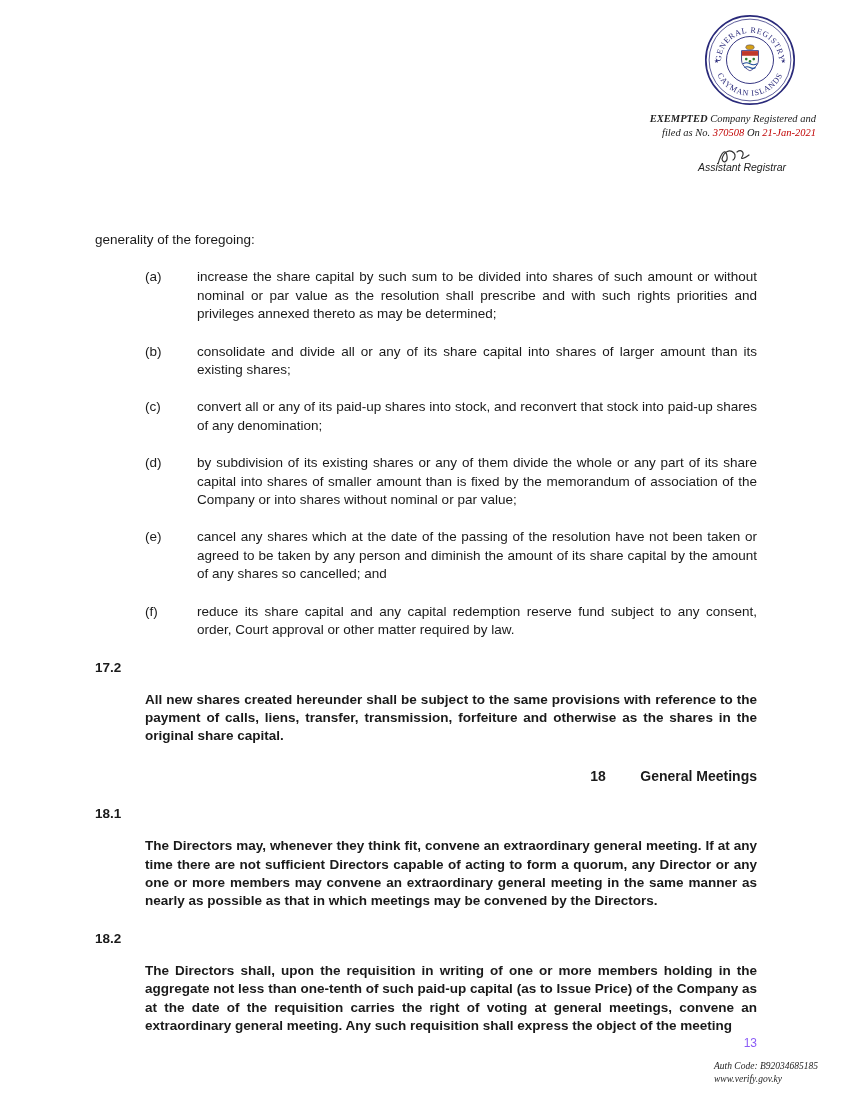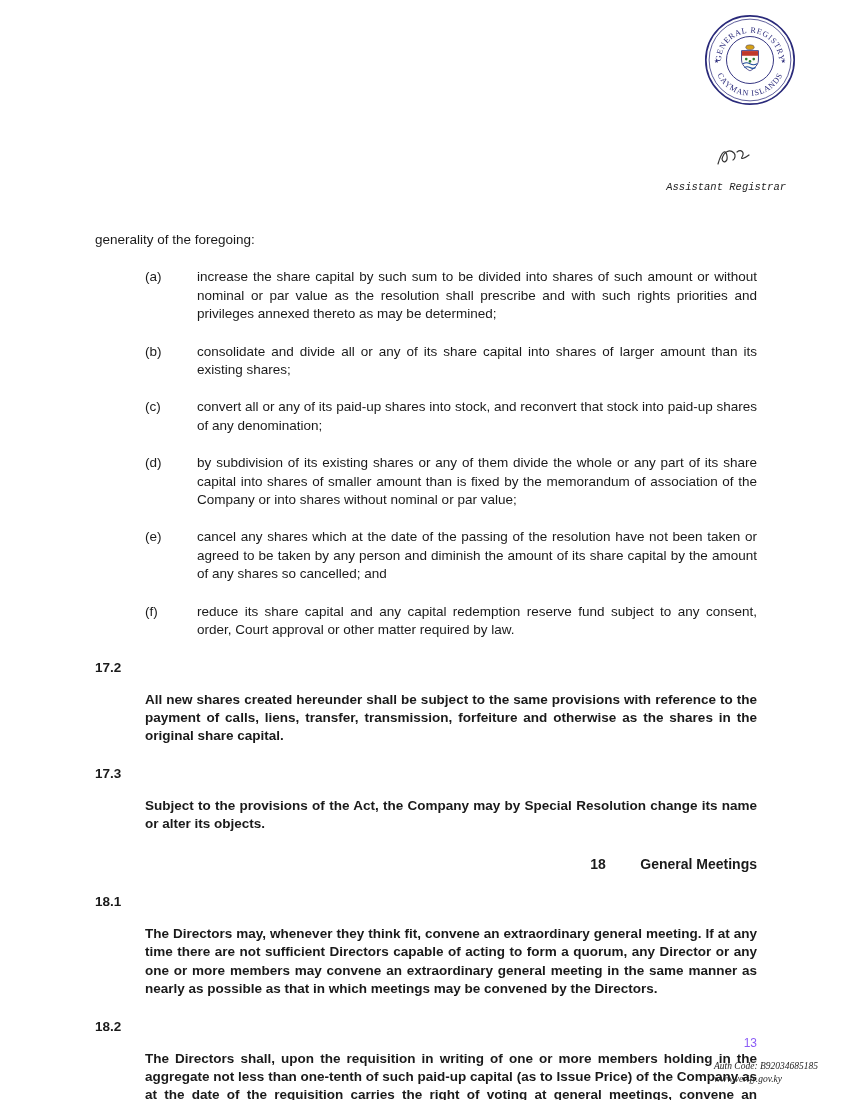--- a/index.html
+++ b/index.html
@@ -23,22 +23,22 @@
     font-family: "Liberation Serif", serif;
     font-style: italic;
     font-size: 10.5px;
     line-height: 14px;
     color: #222222;
   }
   .reg-lines .bold { font-weight: bold; }
   .reg-lines .red { color: #c00000; }
   .signature-wrap { position: absolute; top: 146px; right: 95px; width: 40px; height: 24px; }
   .signer-title {
-    position: absolute; top: 181px; right: 64px;
-    font-family: Liberation Mono, monospace;
+    position: absolute; top: 161px; right: 64px;
+    font-family: Liberation Sans, sans-serif;
     font-style: italic;
     font-size: 10.5px;
     color: #222222;
   }
 
   
   .doc-body {
     position: absolute;
     top: 231px;
     left: 0;
@@ -102,20 +102,24 @@
           <rect x="41.5" y="40.5" width="17" height="5" fill="#c0392b"></rect>
           <path d="M 42.5,54 q 3.75,-2 7.5,0 t 7.5,0" fill="none" stroke="#1f4e9e" stroke-width="1.1"></path>
           <path d="M 44,58 q 3,-1.8 6,0 t 6,0" fill="none" stroke="#1f4e9e" stroke-width="1.1"></path>
           <circle cx="46" cy="49" r="1.4" fill="#2e7d32"></circle>
           <circle cx="54" cy="49" r="1.4" fill="#2e7d32"></circle>
           <circle cx="50" cy="51.5" r="1.4" fill="#2e7d32"></circle>
         </g>
       </svg>
     </div>
 
+    <div class="reg-lines">
+      <div><span class="bold">EXEMPTED</span><span> Company Registered and</span></div>
+      <div><span>filed as No. </span><span class="red">370508</span><span> On </span><span class="red">21-Jan-2021</span></div>
+    </div>
 
     <div class="signature-wrap">
       <svg width="40" height="24" viewBox="0 0 40 24">
         <path d="M3,18 C7,4 11,3 12,10 C13,16 8,18 7,13 C9,5 15,3 19,7 C21,9 20,13 18,14 M22,6 C26,3 30,6 27,11 C25,14 30,12 34,9" fill="none" stroke="#333333" stroke-width="1.2" stroke-linecap="round"></path>
       </svg>
     </div>
 
     <div class="signer-title">Assistant Registrar</div>
   </div>
 
@@ -146,24 +150,20 @@
     <div class="list-item">
       <span class="lbl">(f)</span>
       <p>reduce its share capital and any capital redemption reserve fund subject to any consent, order, Court approval or other matter required by law.</p>
     </div>
 
     <div class="sect">
       <span class="num">17.2</span>
       <p>All new shares created hereunder shall be subject to the same provisions with reference to the payment of calls, liens, transfer, transmission, forfeiture and otherwise as the shares in the original share capital.</p>
     </div>
 
-    <div class="sect">
-      <span class="num">17.3</span>
-      <p>Subject to the provisions of the Act, the Company may by Special Resolution change its name or alter its objects.</p>
-    </div>
 
     <div class="heading-row">
       <span class="num">18</span>
       <span>General Meetings</span>
     </div>
 
     <div class="sect">
       <span class="num">18.1</span>
       <p>The Directors may, whenever they think fit, convene an extraordinary general meeting.  If at any time there are not sufficient Directors capable of acting to form a quorum, any Director or any one or more members may convene an extraordinary general meeting in the same manner as nearly as possible as that in which meetings may be convened by the Directors.</p>
     </div>

